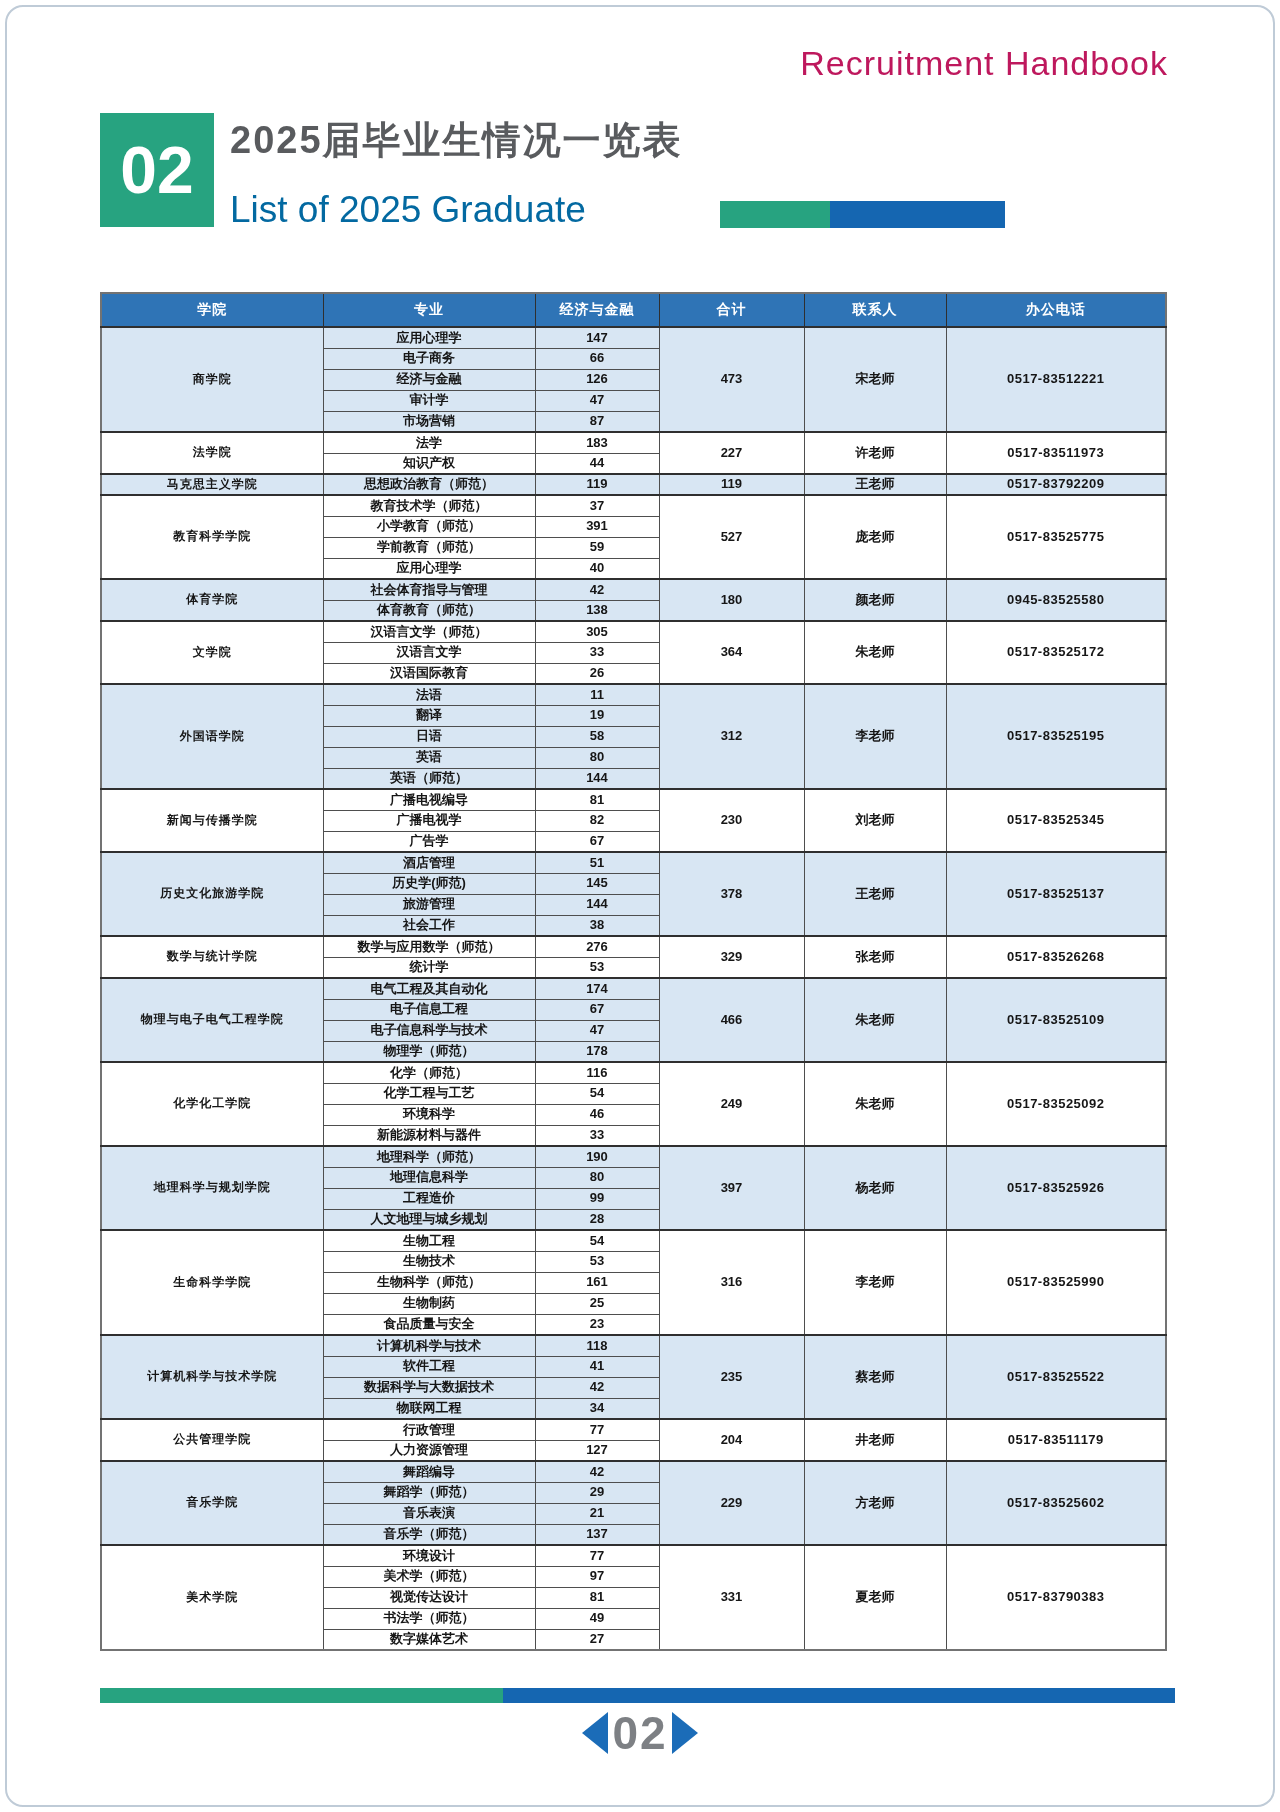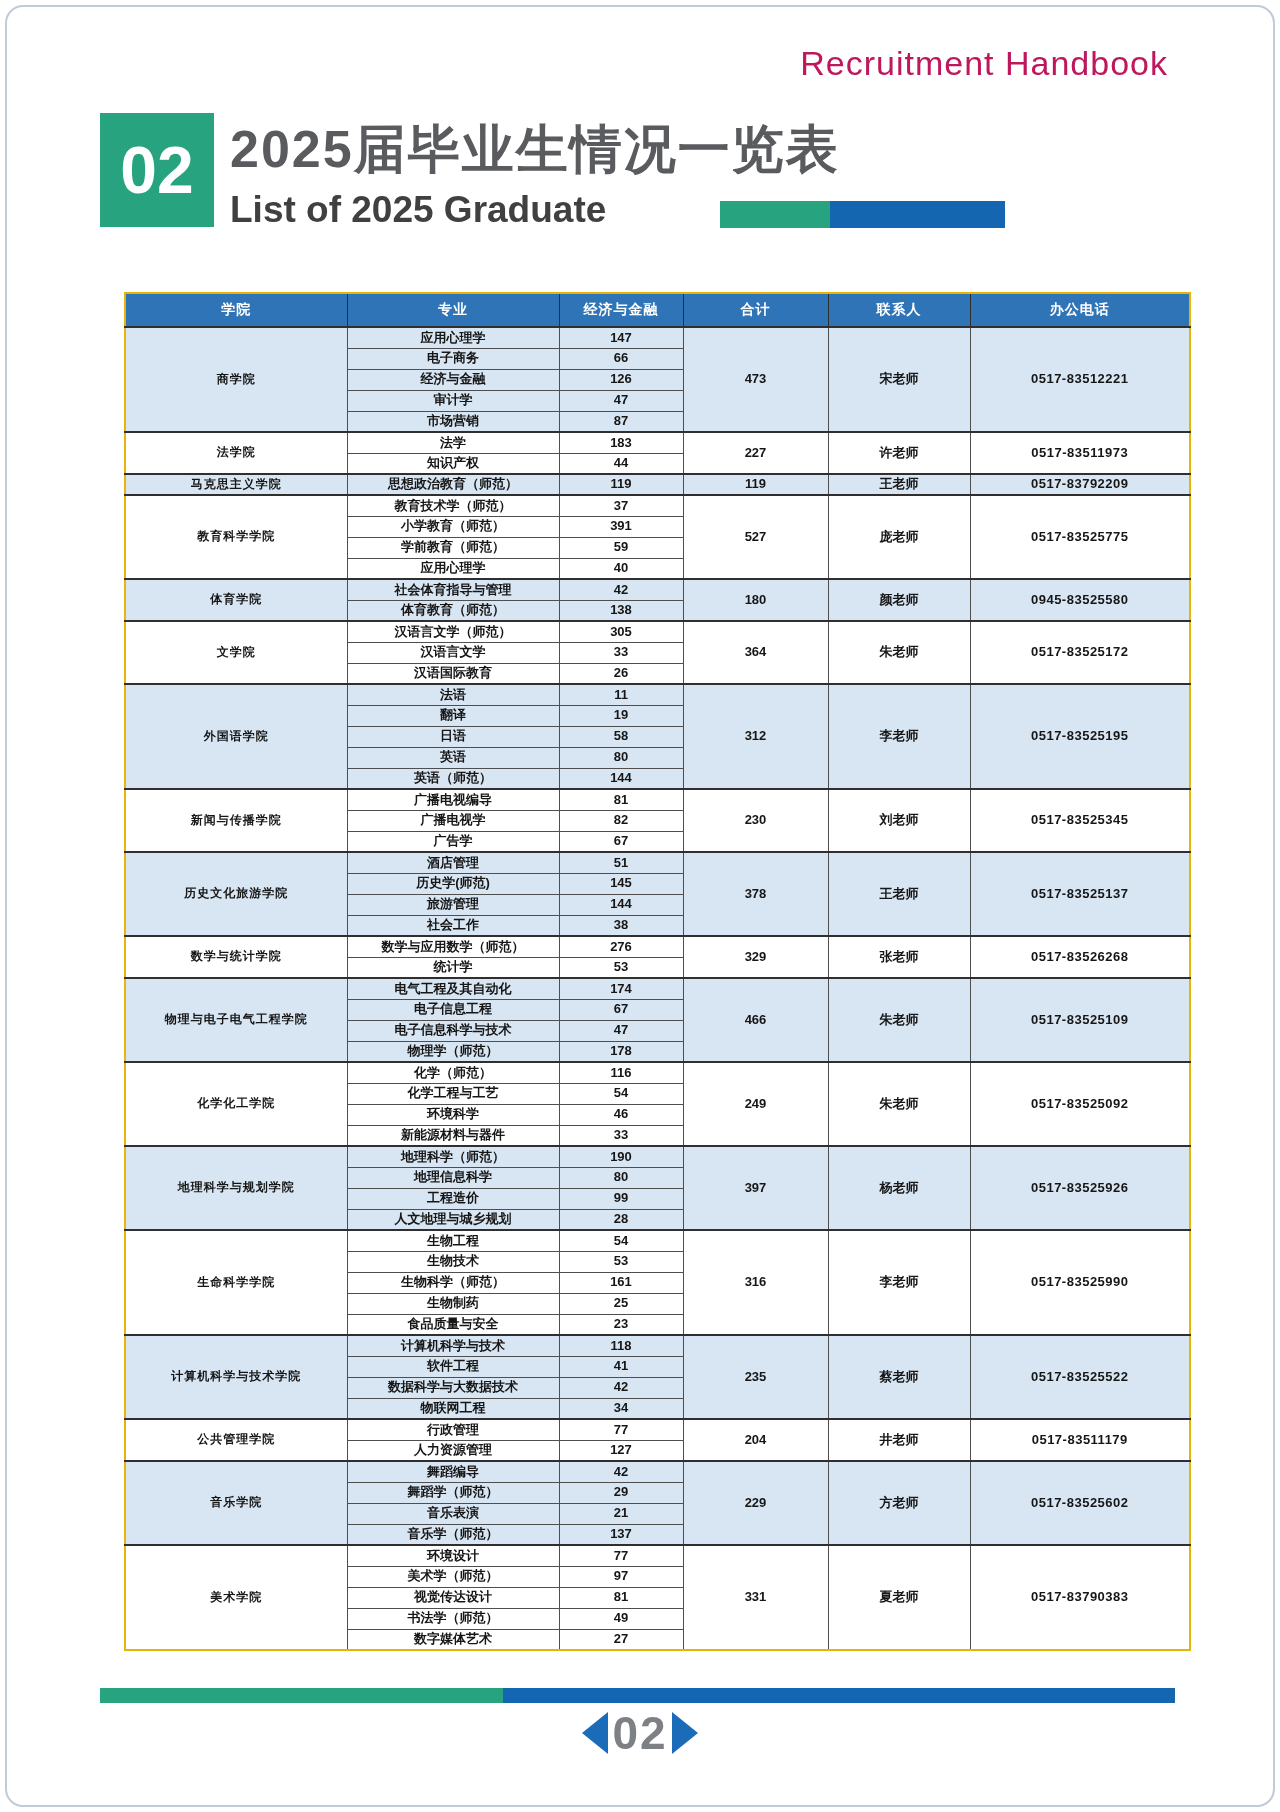--- a/index.html
+++ b/index.html
@@ -17,35 +17,34 @@
   }
 
   .title-block { position: absolute; left: 100px; top: 113px; }
   .section-badge {
     position: absolute; left: 0; top: 0; width: 114px; height: 114px;
     background: #27a380; display: flex; align-items: center; justify-content: center;
   }
   .section-badge span { color: #ffffff; font-size: 66px; font-weight: 700; }
   .title-cn {
     position: absolute; left: 130px; top: 2px; width: 900px;
-    font-size: 52px; font-weight: 700; color: #595b5e; letter-spacing: 2px; white-space: nowrap;
+    font-size: 38px; font-weight: 700; color: #595b5e; letter-spacing: 2px; white-space: nowrap;
   }
   .title-en {
     position: absolute; left: 130px; top: 76px; width: 600px;
-    font-size: 37px; font-weight: 700; color: #404040; white-space: nowrap;
+    font-size: 37px; font-weight: 400; color: #0369a1; white-space: nowrap;
   }
   .title-accent-bar { position: absolute; left: 620px; top: 88px; width: 285px; height: 27px; display: flex; }
   .title-accent-bar .seg-green { width: 110px; height: 100%; background: #27a380; }
   .title-accent-bar .seg-blue { flex: 1; height: 100%; background: #1566b1; }
 
   .grad-table {
     position: absolute; left: 100px; top: 292px;
     border-collapse: collapse; table-layout: fixed; width: 1065px;
-    border: 2px solid #eab308;
-    margin-left: 24px;
+    border: 2px solid #737373;
   }
   .grad-table th {
     background: #2f74b6; color: #ffffff; height: 34px;
     font-size: 14px; font-weight: 700; letter-spacing: 1px;
     border: 1px solid #2f2f2f;
   }
   .grad-table td {
     height: 21px; text-align: center; vertical-align: middle;
     font-size: 13px; font-weight: 600; color: #161616;
     border: 1px solid #4e4e4e; padding: 0 2px; line-height: 1.1;

